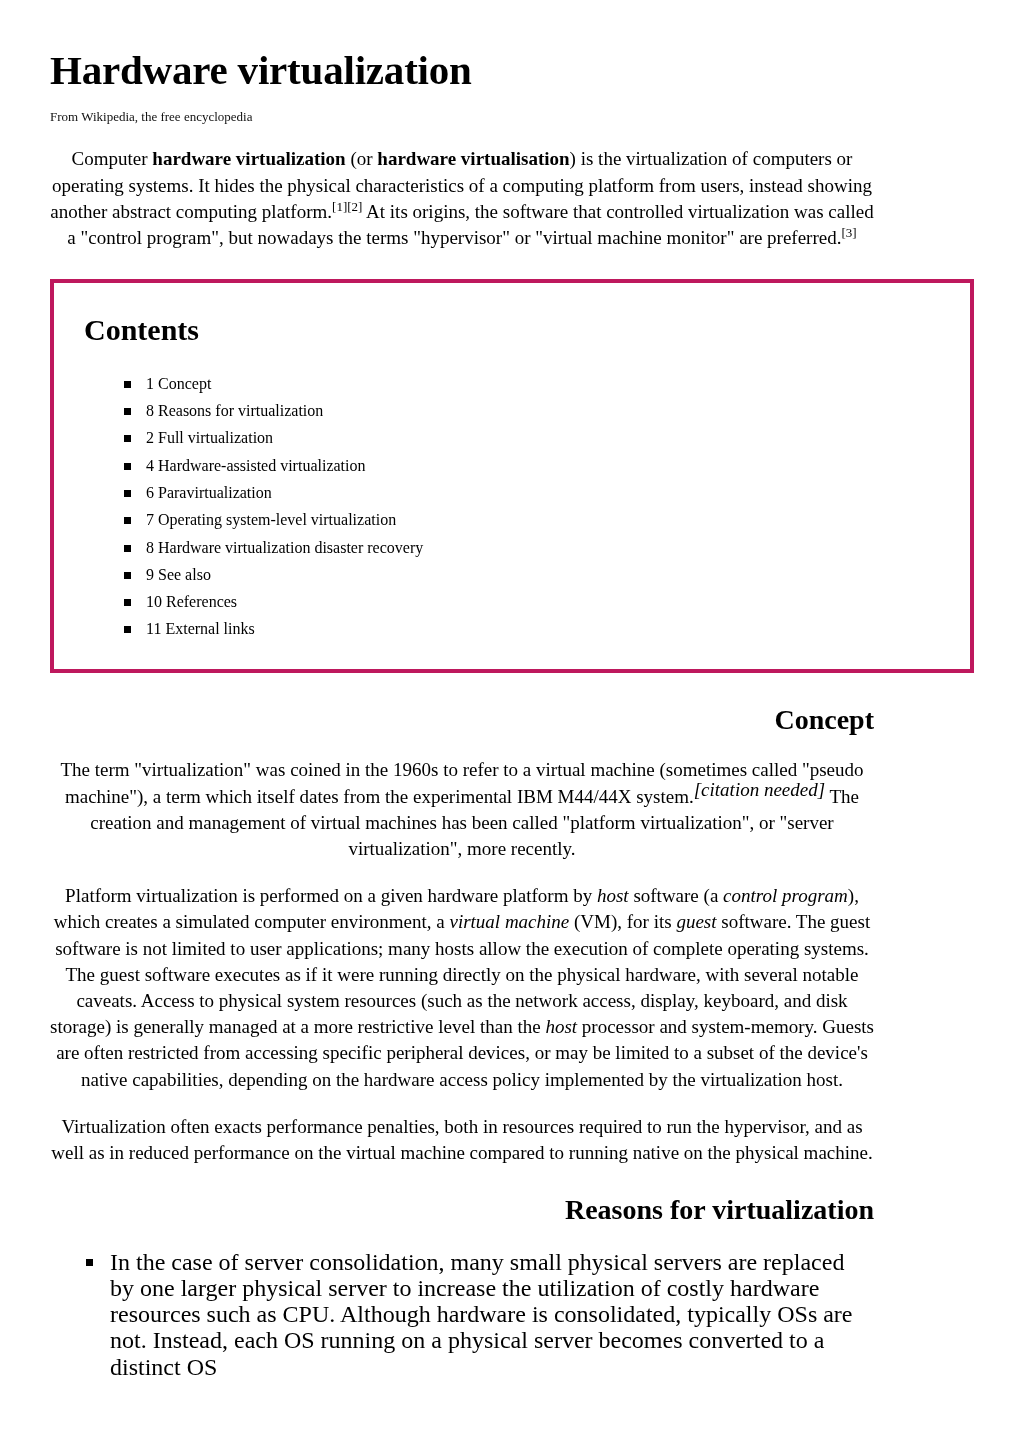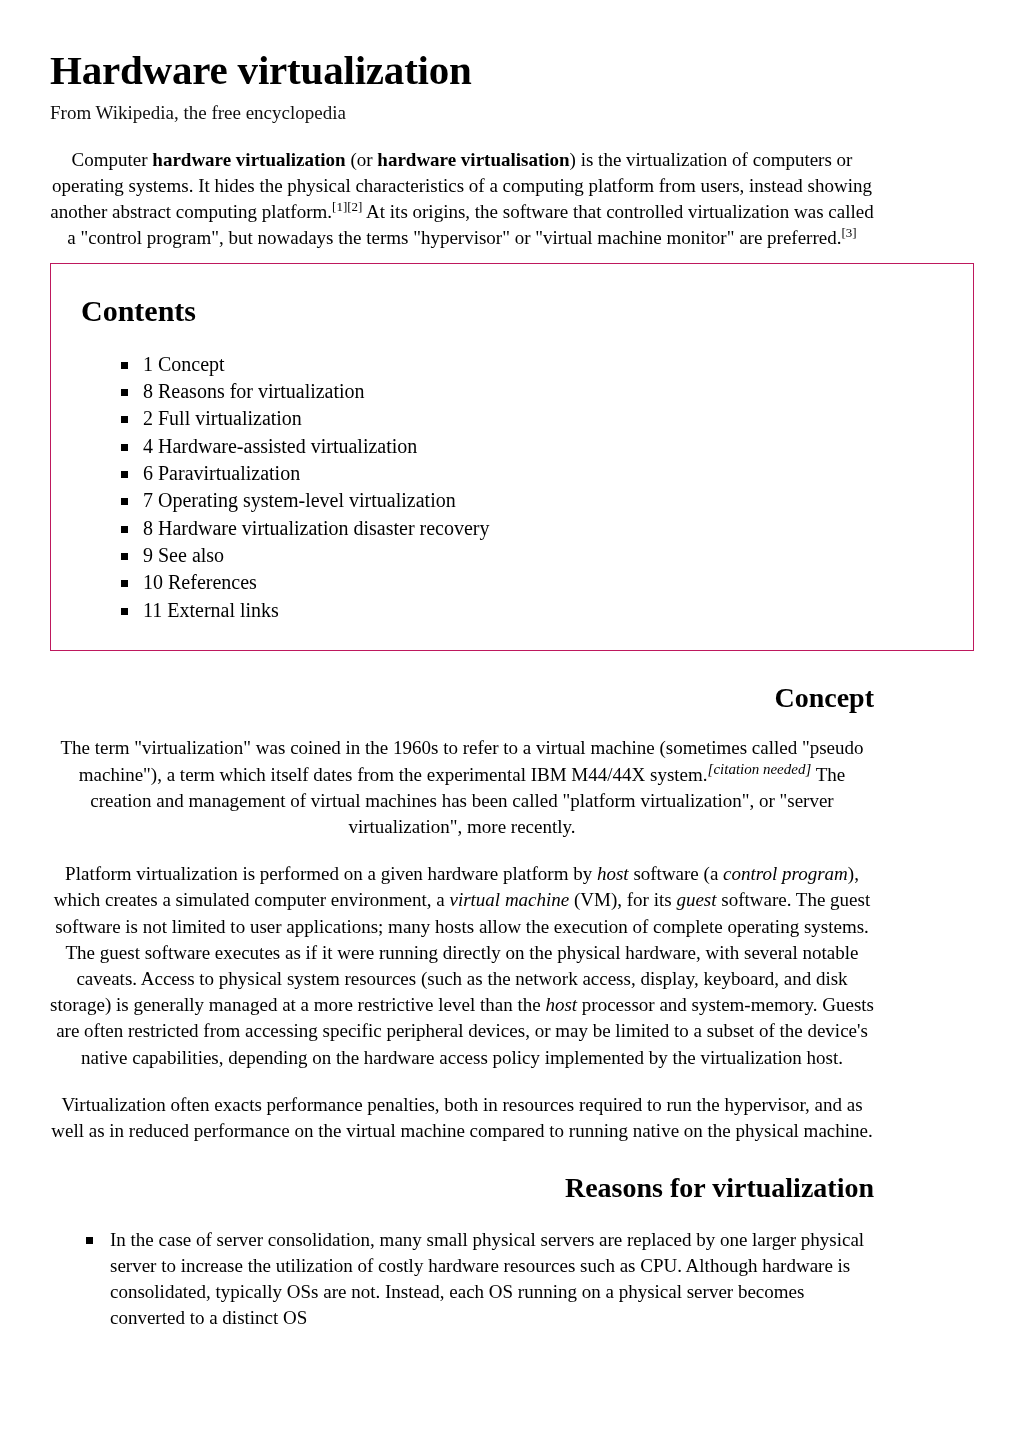--- a/index.html
+++ b/index.html
@@ -28,72 +28,72 @@
   .article-title {
     font-family: "Liberation Serif", "DejaVu Serif", serif;
     font-size: 41px;
     font-weight: bold;
     line-height: 1.12;
     margin: 0;
     padding-top: 48px;
     letter-spacing: -0.2px;
   }
   .tagline {
-    font-size: 19px;
+    font-size: 13px;
     line-height: 1.35;
-    margin: 6px 0 0 0;
+    margin: 14px 0 0 0;
     color: #111;
   }
 
   
   p.body-text {
     font-size: 19px;
     line-height: 26.2px;
     margin: 21px 0 0 0;
     text-align: center;
   }
 
   b, strong { font-weight: bold; }
   i, em { font-style: italic; }
 
   sup.ref {
     font-size: 13px;
     vertical-align: super;
     line-height: 0;
   }
   sup.cn {
-    font-size: 15px;
+    font-size: 19px;
     font-style: italic;
     vertical-align: super;
     line-height: 0;
   }
 
   
   .toc-box {
-    margin-top: 12px;
-    border: 1px solid #be185d;
+    margin-top: 28px;
+    border: 4px solid #be185d;
     background: #ffffff;
     box-sizing: border-box;
     width: 924px;
     padding: 20px 22px 26px 22px;
   }
   .toc-heading {
     font-size: 30px;
     font-weight: bold;
     margin: 10px 0 0 8px;
     line-height: 1.15;
   }
   ul.toc-list {
     list-style: none;
     margin: 22px 0 0 0;
     padding: 0 0 0 48px;
   }
   ul.toc-list li {
     position: relative;
-    font-size: 20px;
+    font-size: 16px;
     line-height: 27.3px;
     padding-left: 22px;
   }
   ul.toc-list li::before {
     content: "";
     position: absolute;
     left: 0;
     top: 11px;
     width: 7px;
     height: 7px;
@@ -111,21 +111,21 @@
   h2.section-heading.second { margin-top: 27px; }
 
   
   ul.content-list {
     list-style: none;
     margin: 22px 0 0 0;
     padding: 0 0 0 36px;
   }
   ul.content-list li {
     position: relative;
-    font-size: 19px;
+    font-size: 24px;
     line-height: 26.2px;
     padding-left: 24px;
   }
   ul.content-list li::before {
     content: "";
     position: absolute;
     left: 0;
     top: 10px;
     width: 7px;
     height: 7px;

